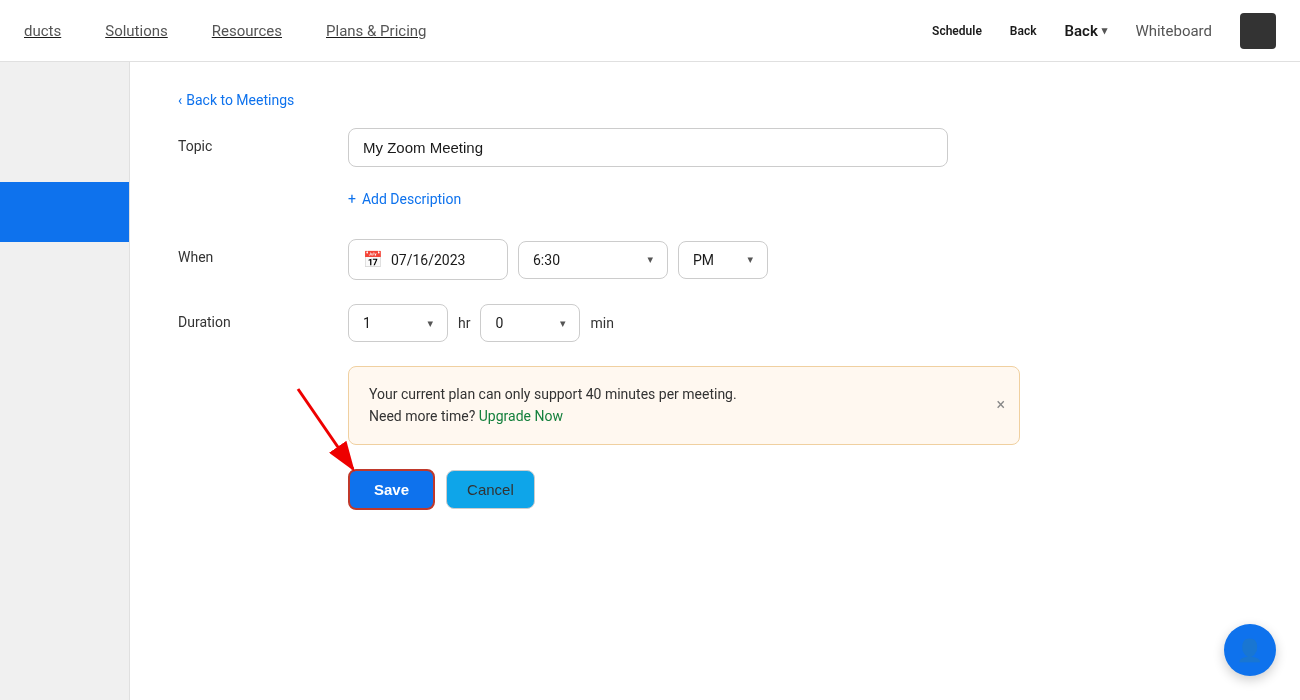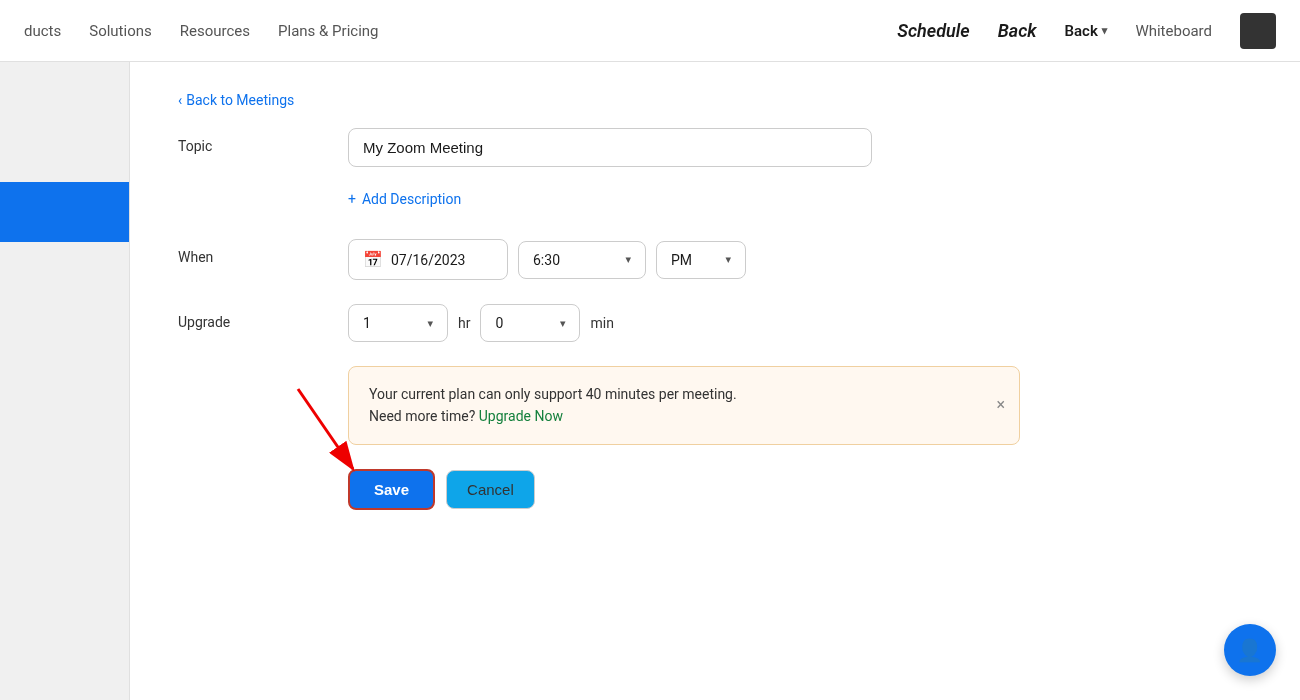--- a/index.html
+++ b/index.html
@@ -19,40 +19,40 @@
       background: #fff;
       border-bottom: 1px solid #e0e0e0;
       padding: 0 24px;
       height: 62px;
       position: relative;
       z-index: 10;
     }
     .nav-left {
       display: flex;
       align-items: flex-end;
-      gap: 28px;
+      gap: 44px;
+      text-decoration: underline;
     }
     .nav-item {
       font-size: 15px;
       color: #555;
       cursor: pointer;
       white-space: nowrap;
     }
     .nav-right {
       margin-left: auto;
       display: flex;
       align-items: center;
       gap: 28px;
     }
     .nav-item-bold {
-      font-size: 18px;
+      font-size: 12px;
       font-weight: 600;
       color: #1a1a1a;
       cursor: pointer;
-      font-style: italic;
     }
     .host-item {
       display: flex;
       align-items: center;
       gap: 4px;
       font-size: 15px;
       font-weight: 600;
       color: #1a1a1a;
       cursor: pointer;
     }
@@ -117,21 +117,21 @@
       width: 170px;
       min-width: 170px;
       font-size: 14px;
       color: #333;
       padding-top: 10px;
     }
     .form-control {
       flex: 1;
     }
     .topic-input {
-      width: 524px;
+      width: 600px;
       padding: 10px 14px;
       font-size: 15px;
       border: 1.5px solid #ccc;
       border-radius: 8px;
       outline: none;
       color: #1a1a1a;
     }
 
     
     .add-description {
@@ -171,21 +171,21 @@
       display: flex;
       align-items: center;
       gap: 8px;
       padding: 10px 14px;
       border: 1.5px solid #ccc;
       border-radius: 8px;
       font-size: 14px;
       color: #1a1a1a;
       background: #fff;
       cursor: pointer;
-      width: 128px;
+      width: 150px;
       justify-content: space-between;
     }
     .ampm-select {
       display: flex;
       align-items: center;
       gap: 20px;
       padding: 10px 14px;
       border: 1.5px solid #ccc;
       border-radius: 8px;
       font-size: 14px;
@@ -368,21 +368,21 @@
           <span class="chevron-down">▾</span>
         </div>
         <div class="ampm-select">
           <span>PM</span>
           <span class="chevron-down">▾</span>
         </div>
       </div>
     </div>
 
     <div class="form-row">
-      <div class="form-label">Upgrade</div>
+      <div class="form-label">Duration</div>
       <div class="form-control duration-row">
         <div class="duration-select">
           <span>1</span>
           <span class="chevron-down">▾</span>
         </div>
         <span class="duration-label">hr</span>
         <div class="duration-select">
           <span>0</span>
           <span class="chevron-down">▾</span>
         </div>

